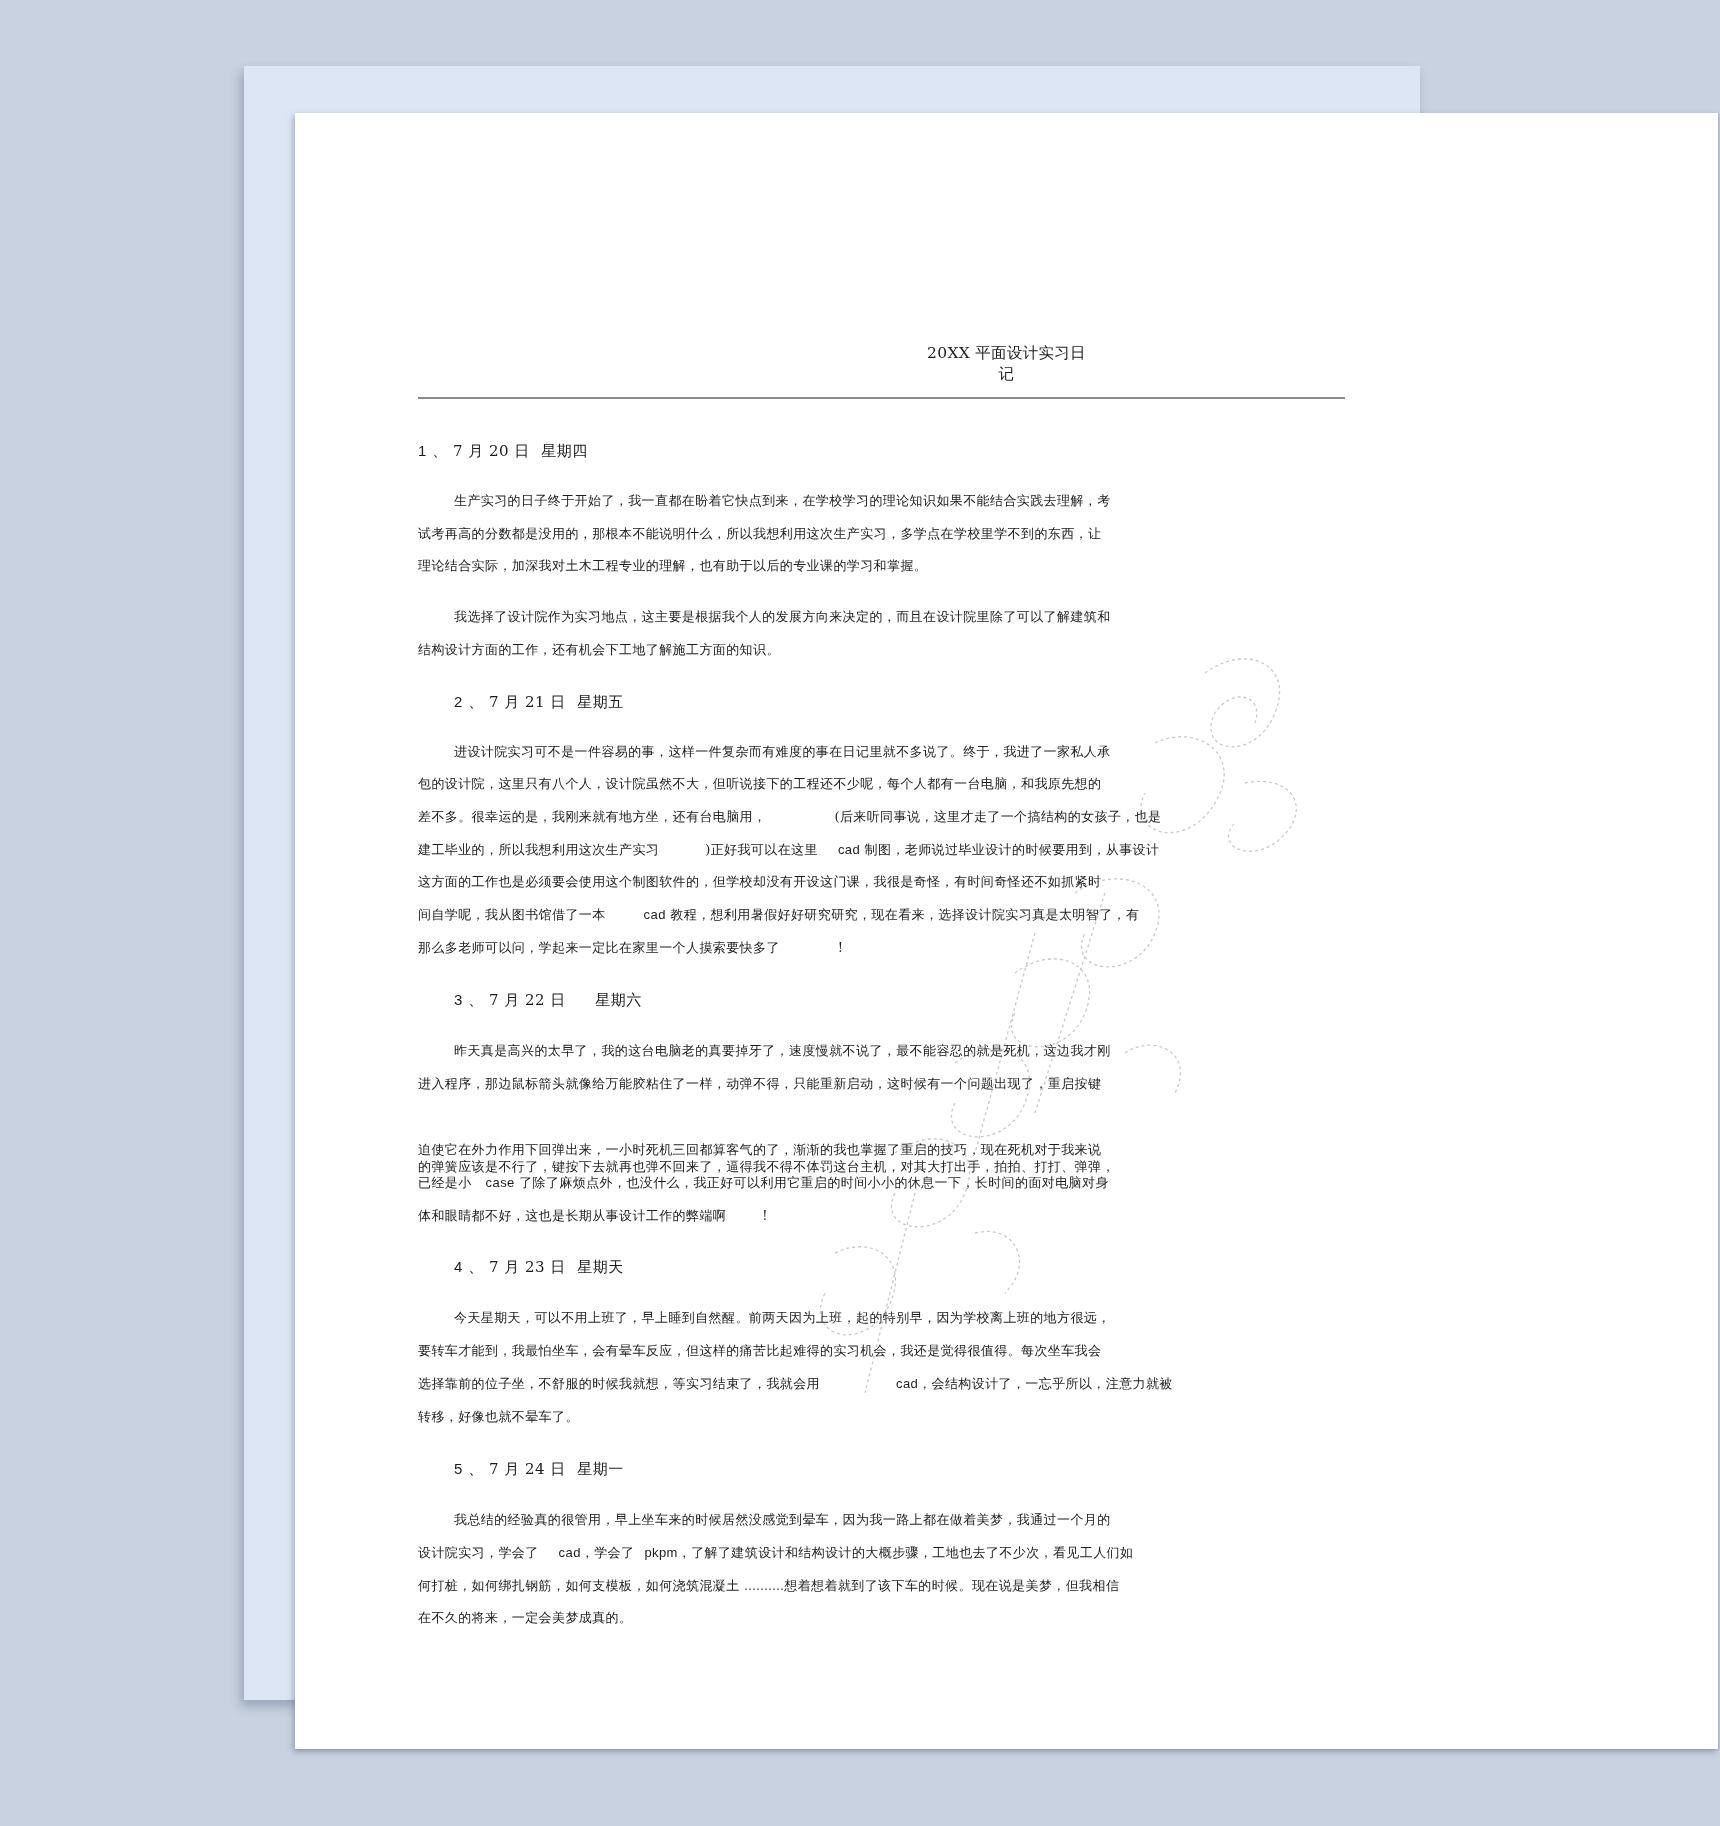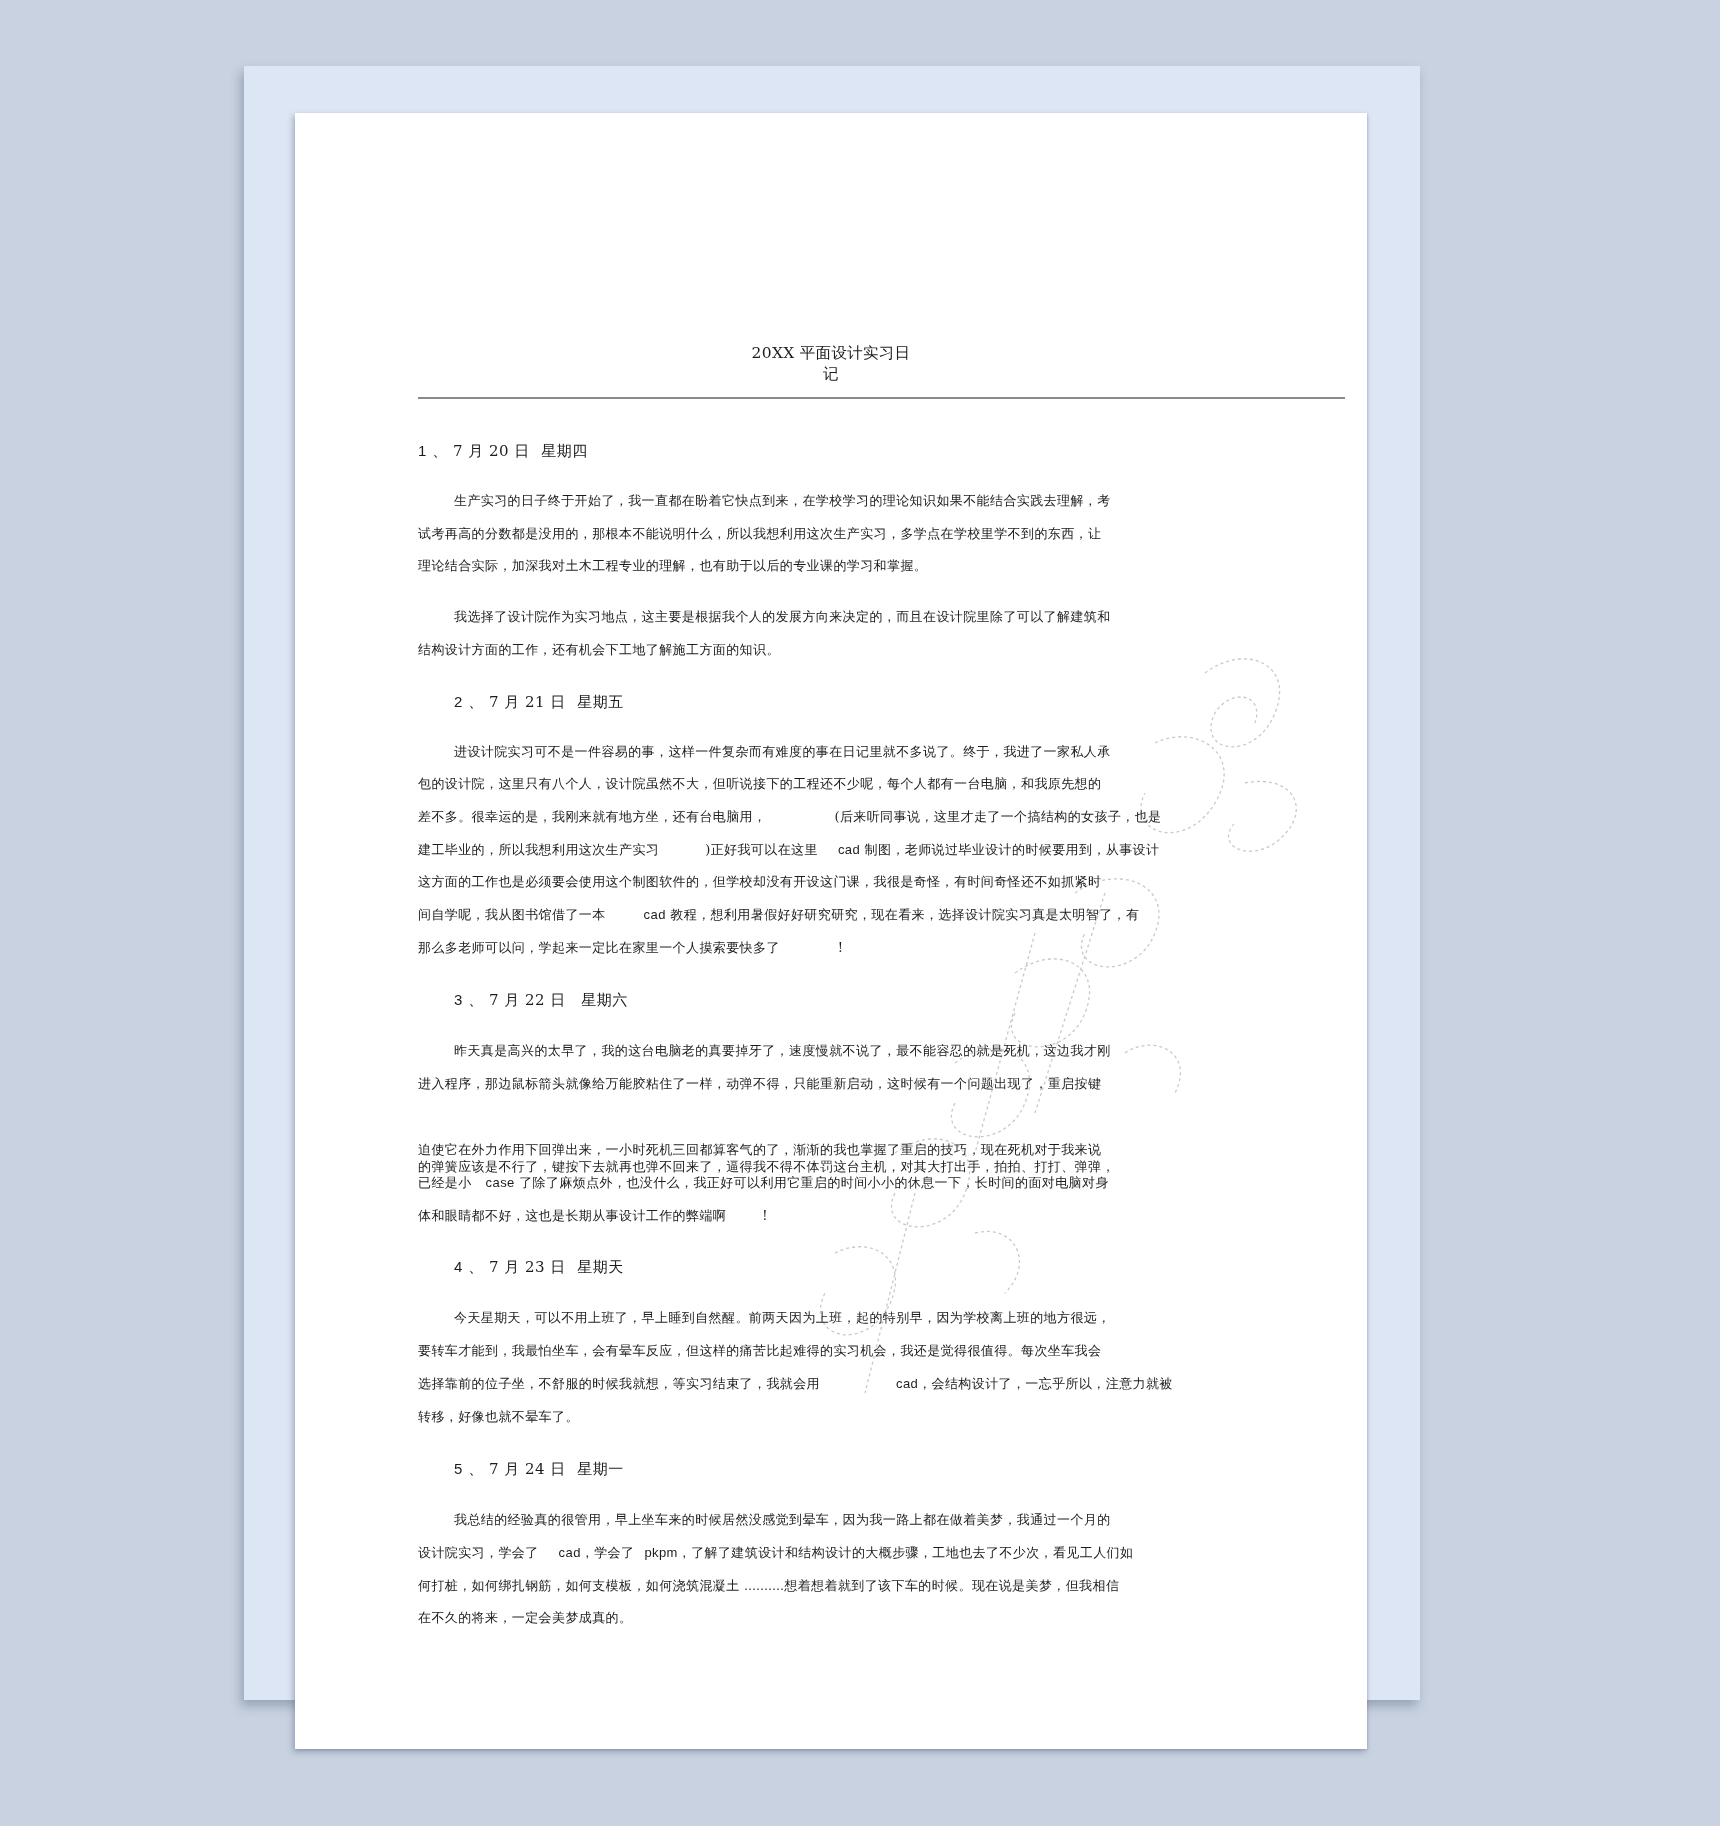--- a/index.html
+++ b/index.html
@@ -20,21 +20,21 @@
     top: 66px;
     width: 1176px;
     height: 1634px;
     background: #dde6f4;
     box-shadow: -3px 6px 10px rgba(90, 105, 130, 0.45);
   }
   .front-page {
     position: absolute;
     left: 295px;
     top: 113px;
-    width: 1072px;
+    width: 1423px;
     height: 1636px;
     background: #ffffff;
     box-shadow: -2px 3px 6px rgba(90, 105, 130, 0.45), 1px 1px 2px rgba(90,105,130,0.25);
   }
   .watermark {
     position: absolute;
     left: 480px;
     top: 520px;
     width: 560px;
     height: 820px;
@@ -140,21 +140,21 @@
     <span>间自学呢，我从图书馆借了一本</span><span class="gap" style="width:38px;"></span><span class="latin">cad</span> <span>教程，想利用暑假好好研究研究，现在看来，选择设计院实习真是太明智了，有</span>
   </div>
   <div class="line" style="top:825px;">
     <span>那么多老师可以问，学起来一定比在家里一个人摸索要快多了</span><span class="gap" style="width:58px;"></span><span>!</span>
   </div>
 
   <div class="heading" style="top:877px; left:159px;">
     <span class="latin">3</span>
     <span>、</span>
     <span>7 月 22 日</span>
-    <span style="margin-left:10px;">星期六</span>
+    <span style="margin-left:24px;">星期六</span>
   </div>
   <div class="line indent" style="top:928px;">昨天真是高兴的太早了，我的这台电脑老的真要掉牙了，速度慢就不说了，最不能容忍的就是死机，这边我才刚</div>
   <div class="line" style="top:961px;">进入程序，那边鼠标箭头就像给万能胶粘住了一样，动弹不得，只能重新启动，这时候有一个问题出现了，重启按键</div>
   <div class="line" style="top:1044px;">的弹簧应该是不行了，键按下去就再也弹不回来了，逼得我不得不体罚这台主机，对其大打出手，拍拍、打打、弹弹，</div>
   <div class="line" style="top:1027px;">迫使它在外力作用下回弹出来，一小时死机三回都算客气的了，渐渐的我也掌握了重启的技巧，现在死机对于我来说</div>
   <div class="line" style="top:1060px;">
     <span>已经是小</span><span class="gap" style="width:14px;"></span><span class="latin">case</span> <span>了除了麻烦点外，也没什么，我正好可以利用它重启的时间小小的休息一下，长时间的面对电脑对身</span>
   </div>
   <div class="line" style="top:1093px;">
     <span>体和眼睛都不好，这也是长期从事设计工作的弊端啊</span><span class="gap" style="width:36px;"></span><span>!</span>

